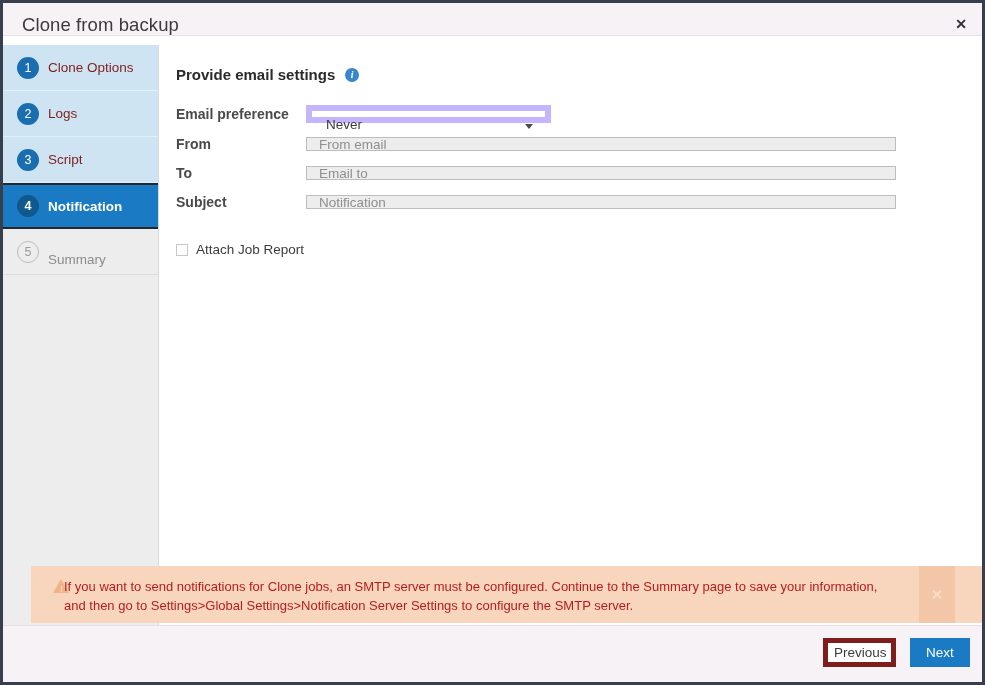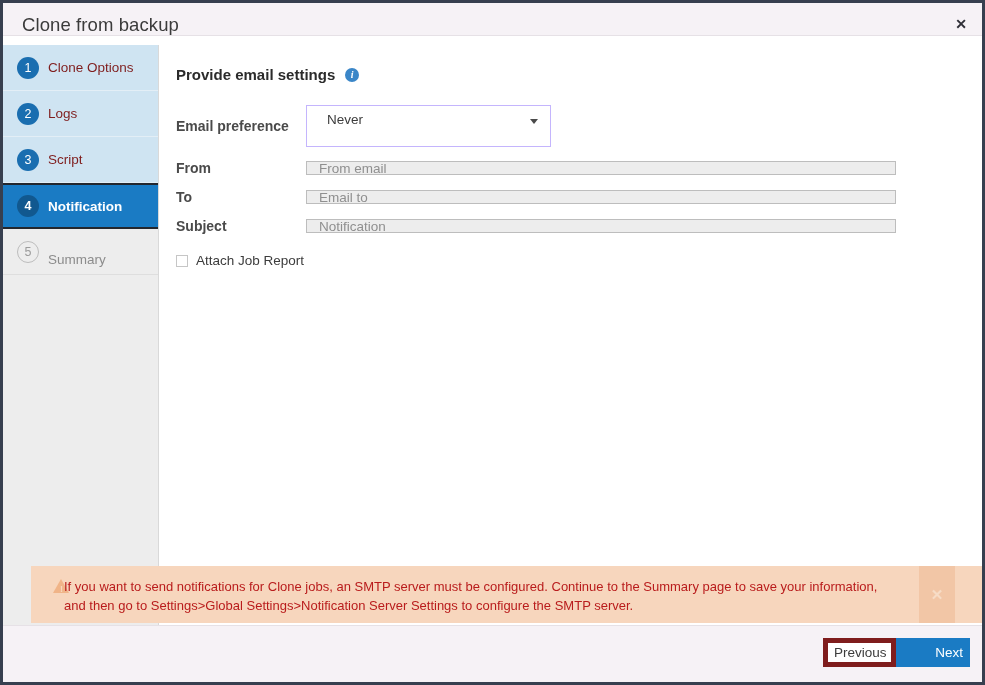--- a/index.html
+++ b/index.html
@@ -174,28 +174,28 @@
   .form-label {
     width: 130px;
     flex: 0 0 auto;
     font-size: 14px;
     color: #4a4a4a;
     font-weight: bold;
   }
   .select-box {
     position: relative;
     width: 245px;
-    height: 42px;
-    border: 1px solid #c4b5fd;
+    height: 18px;
+    border: 6px solid #c4b5fd;
     background: #ffffff;
     box-sizing: border-box;
     font-size: 13.5px;
     color: #3c3c3c;
     line-height: 28px;
-    padding-left: 20px;
+    padding-left: 14px;
     cursor: pointer;
   }
   .caret {
     position: absolute;
     right: 12px;
     top: 13px;
     width: 0; height: 0;
     border-left: 4.5px solid transparent;
     border-right: 4.5px solid transparent;
     border-top: 5px solid #4a4a4a;
@@ -209,21 +209,21 @@
     font-size: 13.5px;
     font-family: "Liberation Sans", sans-serif;
     color: #555;
     padding-left: 12px;
   }
   .text-input::placeholder { color: #8f8f8f; opacity: 1; }
 
   .check-row {
     display: flex;
     align-items: center;
-    margin-top: 19px;
+    margin-top: 32px;
   }
   .checkbox {
     width: 12px;
     height: 12px;
     border: 1px solid #c6c6c6;
     background: #ffffff;
     box-sizing: border-box;
     cursor: pointer;
     flex: 0 0 auto;
   }
@@ -310,25 +310,24 @@
   .btn-prev {
     right: 86px;
     width: 73px;
     background: #ffffff;
     border: 5px solid #7f1d1d;
     color: #3c3c3c;
     margin-left: 8px;
   }
   .btn-next {
     right: 12px;
-    width: 74px;
+    width: 60px;
     background: #1a7bc4;
     border: 1px solid #1a7bc4;
     color: #ffffff;
-    text-align: right;
   }
 </style>
 </head>
 <body>
 
 <div id="app">
 
   <div class="titlebar">
     <div class="title-text">Clone from backup</div>
     <div class="close-btn">✕</div>

